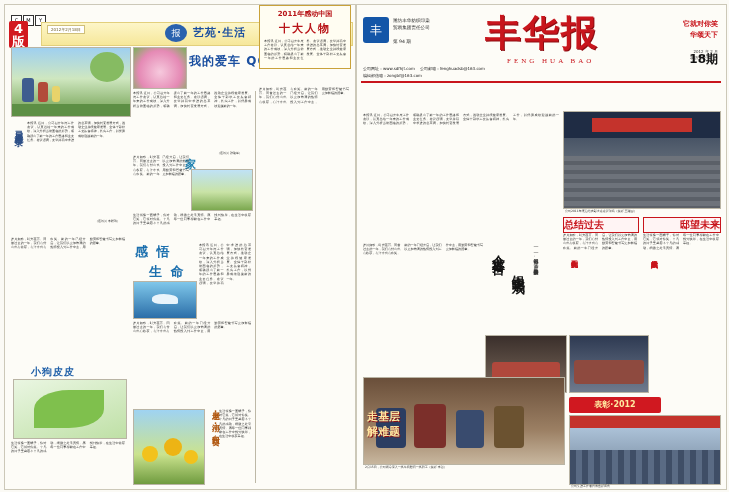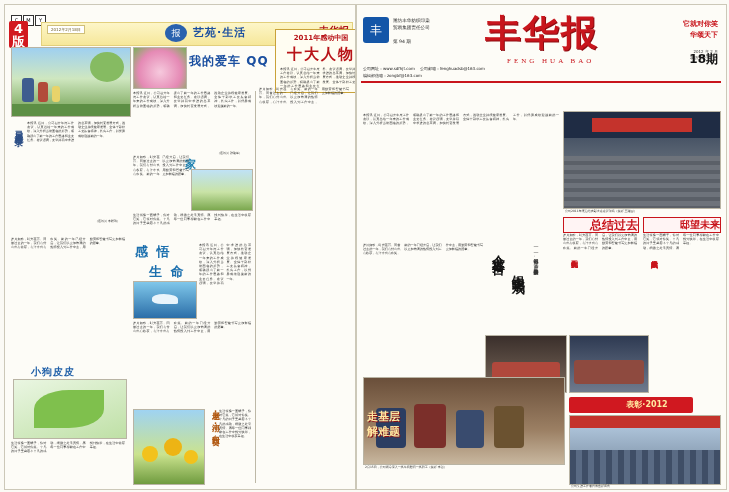--- a/index.html
+++ b/index.html
@@ -110,23 +110,23 @@
 
       <div class="vtitle" style="position:absolute;left:204px;top:400px;font-size:8px;font-weight:bold;color:#b0560e;letter-spacing:1px;">老屋·小河·向日葵</div>
       <div class="photo" style="left:128px;top:404px;width:70px;height:74px;background:linear-gradient(180deg,#9fd3f2 0%,#cbe38e 60%,#6f9b3f 100%);">
         <div style="position:absolute;left:8px;top:36px;width:16px;height:16px;border-radius:50%;background:#f2c21c;"></div>
         <div style="position:absolute;left:30px;top:28px;width:18px;height:18px;border-radius:50%;background:#edb414;"></div>
         <div style="position:absolute;left:50px;top:40px;width:14px;height:14px;border-radius:50%;background:#f2c21c;"></div>
       </div>
       <div class="col txt" style="left:214px;top:404px;width:32px;height:74px;">生活就像一面镜子，你对它笑，它就对你笑。平凡的日子里藏着不平凡的感动，细微之处见真情。愿每一位同事都能在工作中找到快乐，在生活中收获幸福。</div>
 
       <div class="rule" style="left:250px;top:86px;width:0.6px;height:392px;"></div>
-      <div class="boxgold" style="position:absolute;left:254px;top:24px;width:90px;height:62px;margin-left:16px;">
+      <div class="boxgold" style="position:absolute;left:254px;top:0;width:90px;height:62px;">
         <div style="text-align:center;font-size:7px;font-weight:bold;color:#b81418;margin-top:3px;">2011年感动中国</div>
-        <div style="text-align:center;font-size:15px;font-weight:bold;color:#b81418;margin-top:2px;letter-spacing:2px;font-family:Liberation Mono, monospace;">十大人物</div>
+        <div style="text-align:center;font-size:11px;font-weight:bold;color:#b81418;margin-top:2px;letter-spacing:2px;font-family:Liberation Mono, monospace;">十大人物</div>
         <div class="txt" style="margin:3px 4px 0 4px;column-count:2;column-gap:3px;height:22px;overflow:hidden;">本报讯 近日，公司召开年度工作会议，认真总结一年来的工作成绩，深入分析当前面临的形势，明确提出了新一年的工作思路和主要任务。会议强调，要坚持稳中求进的总基调，加快转变发展方式，推动企业持续健康发展。全体干部职工要振奋精神，扎实工作，以优异成绩迎接新的一年。</div>
       </div>
       <div class="col txt" style="left:254px;top:82px;width:90px;height:396px;column-count:3;column-gap:4px;">岁月如歌，时光荏苒。回首过去的一年，我们有付出也有收获，有汗水也有欢笑。新的一年已经开启，让我们以更加饱满的热情投入到工作中去，用勤劳和智慧书写更加辉煌的篇章。</div>
     </div>
 
     <div class="rpage">
       <div class="r-top">
         <div class="r-logo">丰</div>
         <div class="r-company">
           <div>潍坊丰华纺织印染</div>
@@ -161,21 +161,21 @@
       <div class="col txt" style="left:6px;top:108px;width:196px;height:126px;column-count:4;column-gap:4px;">本报讯 近日，公司召开年度工作会议，认真总结一年来的工作成绩，深入分析当前面临的形势，明确提出了新一年的工作思路和主要任务。会议强调，要坚持稳中求进的总基调，加快转变发展方式，推动企业持续健康发展。全体干部职工要振奋精神，扎实工作，以优异成绩迎接新的一年。</div>
 
       <div class="photo" style="left:206px;top:106px;width:156px;height:96px;background:linear-gradient(180deg,#2d3b52 0%,#55606f 40%,#8a8f95 100%);">
         <div style="position:absolute;left:0;top:0;width:156px;height:26px;background:#1f2c44;"></div>
         <div style="position:absolute;left:28px;top:6px;width:100px;height:14px;background:#c4332c;"></div>
         <div style="position:absolute;left:0;top:44px;width:156px;height:52px;background:repeating-linear-gradient(180deg,#6e737b 0 5px,#5b6068 5px 9px);"></div>
       </div>
       <div class="cap" style="left:208px;top:204px;width:154px;">公司2011年度总结表彰大会会议现场（摄影 王建国）</div>
 
       <div class="boxred" style="position:absolute;left:206px;top:212px;width:74px;height:14px;background:#fff4f4;">
-        <div style="text-align:right;font-size:12px;font-weight:bold;color:#c8151c;line-height:14px;">总结过去</div>
+        <div style="text-align:left;font-size:10px;font-weight:bold;color:#c8151c;line-height:14px;">总结过去</div>
       </div>
       <div class="boxred" style="position:absolute;left:286px;top:212px;width:76px;height:14px;background:#fff4f4;">
         <div style="text-align:right;font-size:10px;font-weight:bold;color:#c8151c;line-height:14px;">邸望未来</div>
       </div>
 
       <div class="col txt" style="left:206px;top:228px;width:74px;height:100px;column-count:2;column-gap:4px;">岁月如歌，时光荏苒。回首过去的一年，我们有付出也有收获，有汗水也有欢笑。新的一年已经开启，让我们以更加饱满的热情投入到工作中去，用勤劳和智慧书写更加辉煌的篇章。</div>
       <div class="col txt" style="left:286px;top:228px;width:76px;height:100px;column-count:2;column-gap:4px;">生活就像一面镜子，你对它笑，它就对你笑。平凡的日子里藏着不平凡的感动，细微之处见真情。愿每一位同事都能在工作中找到快乐，在生活中收获幸福。</div>
 
       <div class="vtitle" style="position:absolute;left:212px;top:250px;font-size:7px;font-weight:bold;color:#c8151c;">九大工作机制</div>
       <div class="vtitle" style="position:absolute;left:292px;top:250px;font-size:7px;font-weight:bold;color:#c8151c;">六大发展战略</div>
@@ -185,21 +185,21 @@
       <div class="vtitle" style="position:absolute;left:152px;top:260px;font-size:13px;font-weight:bold;color:#141414;letter-spacing:2px;">银企唱戏</div>
       <div class="vtitle" style="position:absolute;left:176px;top:238px;font-size:5px;color:#333;">——公司举办银行、商户、客户接新春恳谈茶叙会</div>
 
       <div class="photo" style="left:128px;top:330px;width:80px;height:56px;background:linear-gradient(180deg,#3a2f2b,#7c6a5c);">
         <div style="position:absolute;left:6px;top:26px;width:68px;height:22px;background:#b0483c;border-radius:3px;"></div>
       </div>
       <div class="photo" style="left:212px;top:330px;width:78px;height:56px;background:linear-gradient(180deg,#2e3a52,#6f7a8d);">
         <div style="position:absolute;left:4px;top:24px;width:70px;height:24px;background:#8e4a3f;border-radius:3px;"></div>
       </div>
 
-      <div style="position:absolute;left:212px;top:392px;width:92px;height:16px;background:#d01820;border-radius:2px;padding-left:32px;">
+      <div style="position:absolute;left:212px;top:392px;width:92px;height:16px;background:#d01820;border-radius:2px;">
         <div style="color:#ffe9a0;font-size:8px;font-weight:bold;text-align:center;line-height:16px;">表彰·2012</div>
       </div>
       <div class="photo" style="left:212px;top:410px;width:150px;height:68px;background:linear-gradient(180deg,#b9d0e6,#6d7f94);">
         <div style="position:absolute;left:0;top:34px;width:150px;height:34px;background:repeating-linear-gradient(90deg,#3f4e66 0 6px,#5a6b84 6px 12px);"></div>
         <div style="position:absolute;left:0;top:0;width:150px;height:12px;background:#c4332c;"></div>
       </div>
       <div class="cap" style="left:214px;top:479px;width:146px;">公司先进工作者代表合影留念</div>
 
       <div class="photo" style="left:6px;top:372px;width:200px;height:86px;background:linear-gradient(180deg,#6a4f3a 0%,#9b7f63 60%,#c8b79f 100%);">
         <div style="position:absolute;left:12px;top:30px;width:30px;height:40px;background:#2b3d62;border-radius:4px;"></div>

